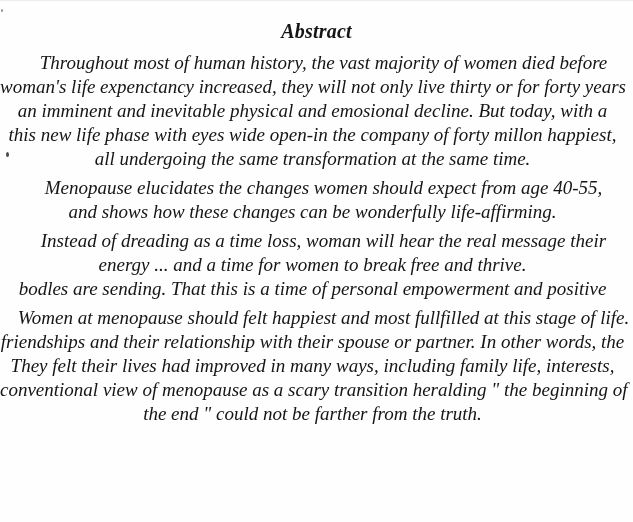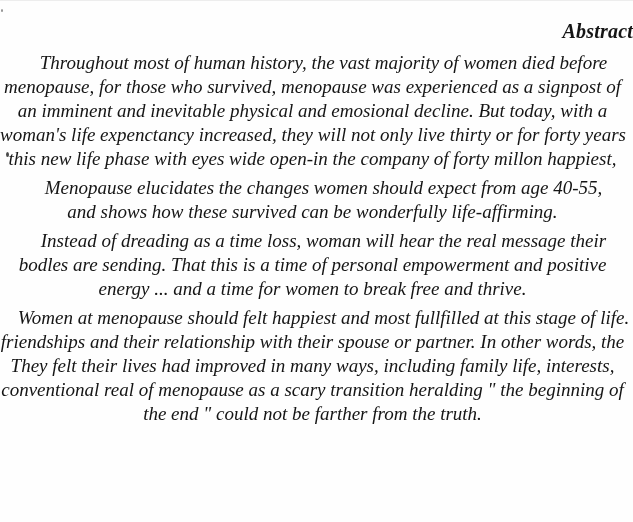--- a/index.html
+++ b/index.html
@@ -12,21 +12,21 @@
     border-top: 1px solid #ededed;
     overflow: hidden;
     font-family: "Liberation Serif", serif;
     font-style: italic;
     color: #151515;
     padding-top: 19px;
     -webkit-font-smoothing: antialiased;
   }
   .title {
     margin: 0 0 9px 0;
-    text-align: right;
+    text-align: center;
     font-size: 20px;
     line-height: 22px;
     font-weight: bold;
     font-style: italic;
     letter-spacing: 0.2px;
   }
   .para {
     margin: 0 8px 5px 0;
     font-size: 19px;
     line-height: 24px;
@@ -50,37 +50,37 @@
 <body>
 
 <main class="page">
   <span class="speck s1"></span>
   <span class="speck s2"></span>
 
   <h1 class="title">Abstract</h1>
 
   <p class="para">
     <span class="line first">Throughout most of human history, the vast majority of women died before</span>
-    <span class="line">menopause, for those who survived, menopause was experienced as a signpost of</span>
+    <span class="line">woman's life expenctancy increased, they will not only live thirty or for forty years</span>
     <span class="line">an imminent and inevitable physical and emosional decline. But today, with a</span>
-    <span class="line">woman's life expenctancy increased, they will not only live thirty or for forty years</span>
     <span class="line">this new life phase with eyes wide open-in the company of forty millon happiest,</span>
+    <span class="line">all undergoing the same transformation at the same time.</span>
   </p>
 
   <p class="para">
     <span class="line first">Menopause elucidates the changes women should expect from age 40-55,</span>
-    <span class="line">and shows how these survived can be wonderfully life-affirming.</span>
+    <span class="line">and shows how these changes can be wonderfully life-affirming.</span>
   </p>
 
   <p class="para">
     <span class="line first">Instead of dreading as a time loss, woman will hear the real message their</span>
+    <span class="line">energy ... and a time for women to break free and thrive.</span>
     <span class="line">bodles are sending. That this is a time of personal empowerment and positive</span>
-    <span class="line">energy ... and a time for women to break free and thrive.</span>
   </p>
 
   <p class="para">
     <span class="line first">Women at menopause should felt happiest and most fullfilled at this stage of life.</span>
     <span class="line">friendships and their relationship with their spouse or partner. In other words, the</span>
     <span class="line">They felt their lives had improved in many ways, including family life, interests,</span>
-    <span class="line">conventional real of menopause as a scary transition heralding " the beginning of</span>
+    <span class="line">conventional view of menopause as a scary transition heralding " the beginning of</span>
     <span class="line">the end " could not be farther from the truth.</span>
   </p>
 </main>
 
 </body></html>

